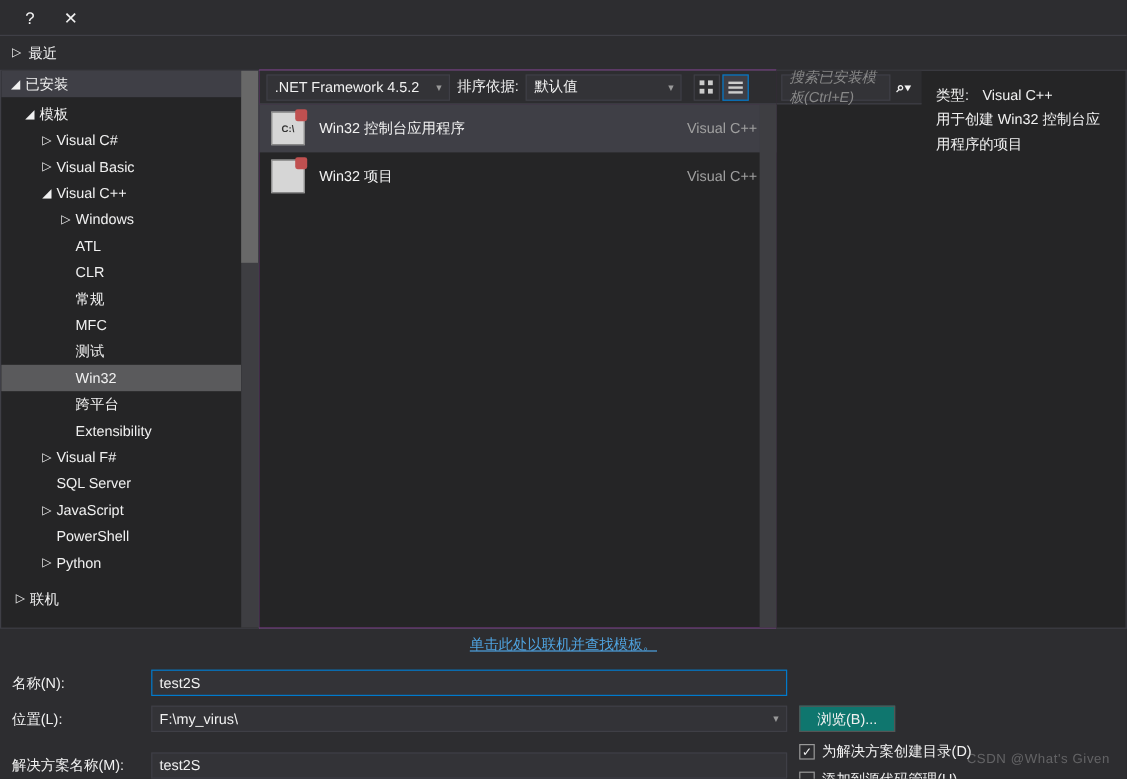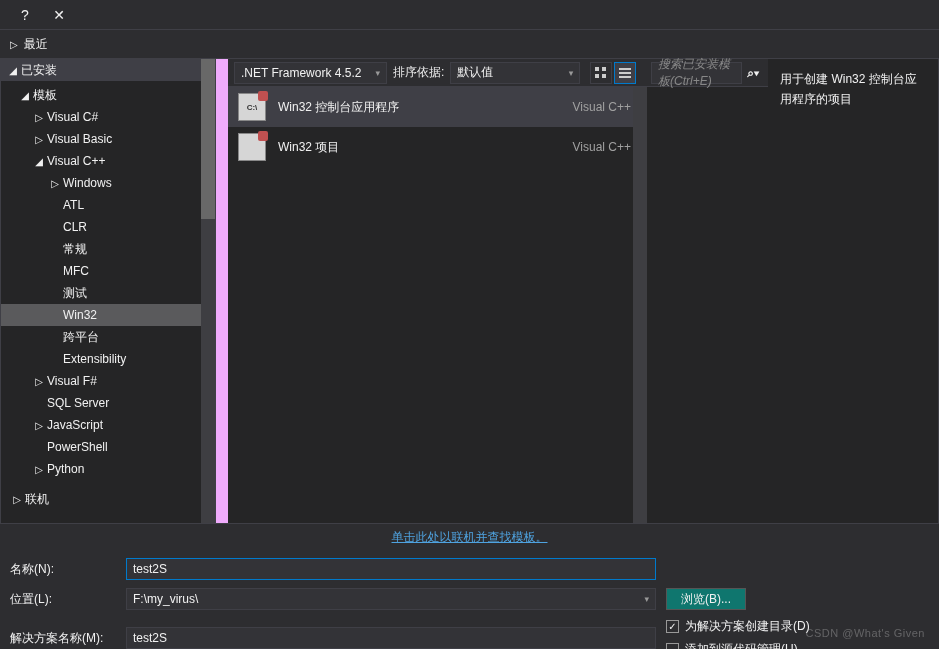--- a/index.html
+++ b/index.html
@@ -24,21 +24,21 @@
 .tree-node { display: flex; align-items: center; height: 22px; padding-left: 6px; color: #f1f1f1; white-space: nowrap; }
 .tree-node.header { background: #3f3f46; font-weight: normal; margin-bottom: 1px; }
 .tree-node .caret { width: 12px; font-size: 10px; color: #f1f1f1; text-align: center; }
 .tree-node .label { padding-left: 2px; text-align: center; }
 .tree-node.selected { background: #5a5a5c; }
 .tree-node.plain .caret { visibility: hidden; }
 .indent1 { padding-left: 18px; }
 .indent2 { padding-left: 32px; }
 .indent3 { padding-left: 48px; }
 
-.center { flex: 1; background: #f0abfc; border-top: 1px solid #3f3f46; border-bottom: 1px solid #3f3f46; display: flex; flex-direction: column; padding-left: 12px; }
+.center { flex: 1; background: #d946ef; border-top: 1px solid #3f3f46; border-bottom: 1px solid #3f3f46; display: flex; flex-direction: column; }
 .center-toolbar { height: 28px; display: flex; align-items: center; padding: 0 6px; gap: 6px; background: #2d2d30; border-bottom: 1px solid #3f3f46; }
 .dropdown { background: #333337; border: 1px solid #3f3f46; height: 22px; display: flex; align-items: center; padding: 0 6px; color: #f1f1f1; font-size: 12px; gap: 14px; }
 .dropdown .chev { font-size: 9px; color: #999; }
 .sort-label { color: #f1f1f1; }
 .view-btns { display: flex; gap: 2px; margin-left: 4px; }
 .view-btn { width: 22px; height: 22px; border: 1px solid #3f3f46; display: flex; align-items: center; justify-content: center; background: #2d2d30; }
 .view-btn.active { background: #3f3f46; border-color: #007acc; }
 .view-btn svg { width: 14px; height: 14px; }
 
 .template-list { flex: 1; background: #252526; position: relative; }
@@ -232,20 +232,24 @@
   <div class="rightpanel">
     <div class="search-row">
       <div class="search-input">
         <span>搜索已安装模板(Ctrl+E)</span>
       </div>
       <div class="search-btn">
         <span>⌕▾</span>
       </div>
     </div>
     <div class="detail">
+      <div class="row1">
+        <span>类型:</span>
+        <span style="margin-left:8px">Visual C++</span>
+      </div>
       <div>用于创建 Win32 控制台应用程序的项目</div>
     </div>
   </div>
 </div>
 
 <div class="link-row">
   <a>单击此处以联机并查找模板。</a>
 </div>
 
 <div class="bottom">

